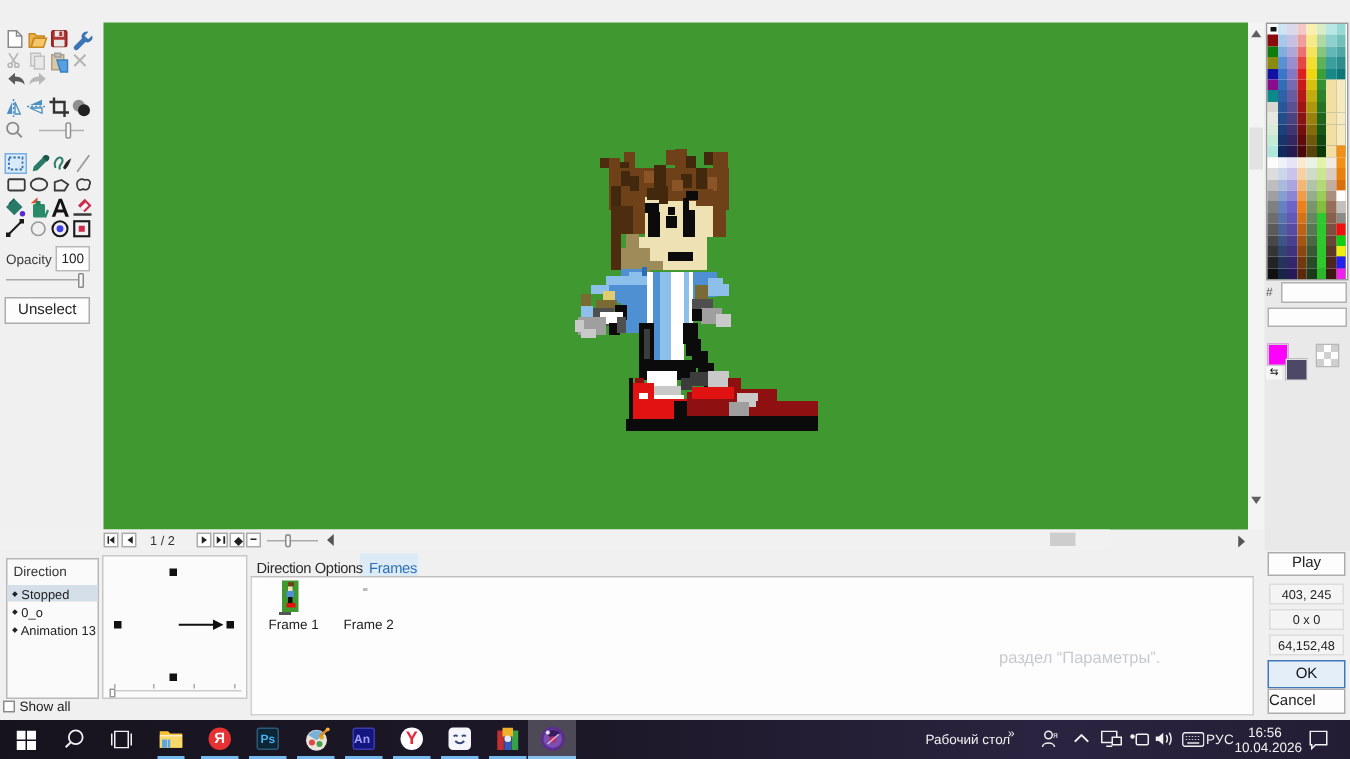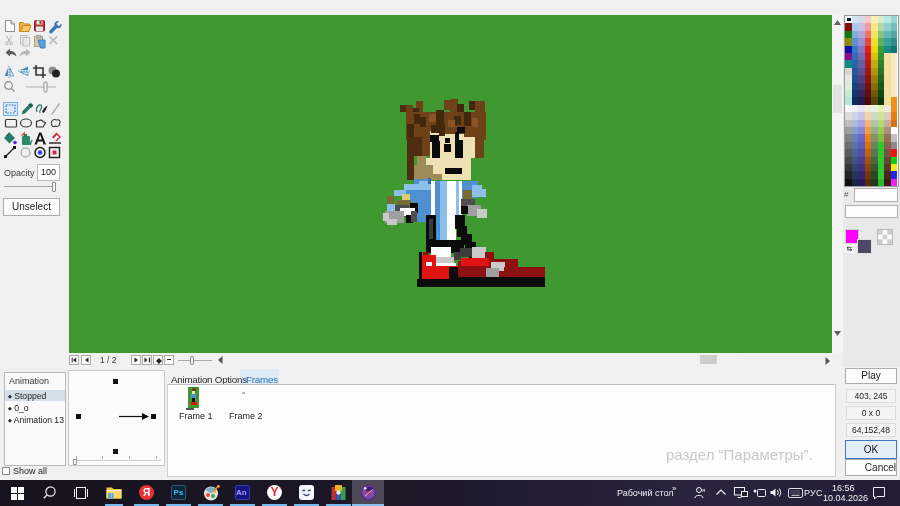--- a/index.html
+++ b/index.html
@@ -530,21 +530,21 @@
       </svg>
   <div class="abs" style="left:700px;top:2px;width:17px;height:9px;background:#cdcdcd"></div>
   <svg class="abs" style="left:825px;top:4px" width="5" height="8" viewBox="0 0 5 8">
         <path d="M0.5 0 V8 L5 4 Z" fill="#555"></path>
       </svg>
 </div>
 
 <div class="abs" style="left:0;top:367px;width:900px;height:113px;background:#f0f0f0">
 
   <div class="abs" style="left:4px;top:5px;width:62px;height:94px;background:#fafafa;border:1px solid #b8b8b8">
-    <div class="abs" style="left:4px;top:3px;font-size:9px;color:#333">Animation</div>
+    <div class="abs" style="left:4px;top:3px;font-size:9px;color:#333">Direction</div>
     <div class="abs" style="left:0;top:17px;width:60px;height:11px;background:#d5dfea"></div>
     <div class="abs" style="left:3px;top:18px;font-size:8.6px;color:#222;white-space:nowrap"><span style="font-size:5px;vertical-align:1.5px">◆</span> Stopped</div>
     <div class="abs" style="left:3px;top:30px;font-size:8.6px;color:#222;white-space:nowrap"><span style="font-size:5px;vertical-align:1.5px">◆</span> 0_o</div>
     <div class="abs" style="left:3px;top:42px;font-size:8.6px;color:#222;white-space:nowrap"><span style="font-size:5px;vertical-align:1.5px">◆</span> Animation 13</div>
   </div>
   <div class="abs" style="left:2px;top:100px;width:8px;height:8px;background:#fff;border:1px solid #8a8a8a"></div>
   <div class="abs" style="left:13px;top:99px;font-size:9px;color:#222">Show all</div>
 
   <div class="abs" style="left:68px;top:3px;width:97px;height:96px;background:#fbfbfb;border:1px solid #c8c8c8">
     <div class="abs" style="left:44px;top:8px;width:5px;height:5px;background:#111"></div>
@@ -558,44 +558,44 @@
     <div class="abs" style="left:7px;top:85px;width:1px;height:3px;background:#aaa"></div>
         <div class="abs" style="left:33px;top:85px;width:1px;height:3px;background:#aaa"></div>
         <div class="abs" style="left:60px;top:85px;width:1px;height:3px;background:#aaa"></div>
         <div class="abs" style="left:87px;top:85px;width:1px;height:3px;background:#aaa"></div>
         <div class="abs" style="left:4px;top:89px;width:88px;height:1px;background:#ccc"></div>
 
     <div class="abs" style="left:4px;top:88px;width:4px;height:6px;background:#fff;border:1px solid #999"></div>
   </div>
 
   <div class="abs" style="left:240px;top:2px;width:39px;height:15px;background:#ddebf7"></div>
-  <div class="abs" style="left:171px;top:7px;font-size:9.8px;color:#2b2b2b;letter-spacing:-0.25px;white-space:nowrap">Animation Options</div>
+  <div class="abs" style="left:171px;top:7px;font-size:9.8px;color:#2b2b2b;letter-spacing:-0.25px;white-space:nowrap">Direction Options</div>
   <div class="abs" style="left:246px;top:7px;font-size:9.8px;color:#2e6fb7;letter-spacing:-0.2px">Frames</div>
 
   <div class="abs" style="left:167px;top:17px;width:669px;height:93px;background:#fdfdfd;border:1px solid #d0d0d0;border-top:1px solid #c0c0c0"></div>
   <div class="abs" style="left:188px;top:20px;width:11px;height:21px;background:#409830">
     <div class="abs" style="left:4px;top:1px;width:4px;height:3px;background:#6f4119"></div>
     <div class="abs" style="left:4px;top:4px;width:3px;height:3px;background:#eee1b3"></div>
     <div class="abs" style="left:3px;top:7px;width:5px;height:4px;background:#4e90d2"></div>
     <div class="abs" style="left:4px;top:11px;width:3px;height:4px;background:#111"></div>
     <div class="abs" style="left:3px;top:15px;width:6px;height:3px;background:#e01212"></div>
   </div>
   <div class="abs" style="left:186px;top:41px;width:8px;height:2px;background:#555"></div>
   <div class="abs" style="left:179px;top:44px;font-size:9px;color:#222">Frame 1</div>
   <div class="abs" style="left:229px;top:44px;font-size:9px;color:#222">Frame 2</div>
   <div class="abs" style="left:242px;top:25px;width:3px;height:2px;background:#bbb"></div>
 
-  <div class="abs" style="left:666px;top:79px;font-size:15px;color:#c7cacd">раздел “Параметры”.</div>
+  <div class="abs" style="left:666px;top:66px;font-size:11px;color:#c7cacd">раздел “Параметры”.</div>
 
   <div class="abs" style="left:845px;top:1px;width:52px;height:16px;background:#fdfdfd;border:1px solid #acacac;font-size:10px;color:#222;text-align:center;line-height:14px">Play</div>
   <div class="abs" style="left:846px;top:22px;width:50px;height:14px;background:#f4f4f4;border:1px solid #dcdcdc;font-size:8.5px;color:#222;text-align:center;line-height:13px">403, 245</div>
   <div class="abs" style="left:846px;top:39px;width:50px;height:14px;background:#f4f4f4;border:1px solid #dcdcdc;font-size:8.5px;color:#222;text-align:center;line-height:13px">0 x 0</div>
   <div class="abs" style="left:846px;top:56px;width:50px;height:14px;background:#f4f4f4;border:1px solid #dcdcdc;font-size:8.5px;color:#222;text-align:center;line-height:13px">64,152,48</div>
   <div class="abs" style="left:845px;top:73px;width:52px;height:19px;background:#e4eef8;border:1px solid #3c78bc;font-size:10px;color:#111;text-align:center;line-height:17px">OK</div>
-  <div class="abs" style="left:845px;top:92px;width:52px;height:17px;background:#fdfdfd;border:1px solid #acacac;font-size:10px;color:#222;text-align:right;line-height:15px">Cancel</div>
+  <div class="abs" style="left:845px;top:92px;width:52px;height:17px;background:#fdfdfd;border:1px solid #acacac;font-size:10px;color:#222;text-align:left;line-height:15px">Cancel</div>
 </div>
 
 <div class="abs" style="left:0;top:480px;width:900px;height:26px;background:linear-gradient(90deg,#17131e 0%,#1c1828 45%,#2a2440 78%,#221d33 100%)">
 
   <svg class="abs" style="left:11px;top:7px" width="13" height="13" viewBox="0 0 13 13" fill="#fff">
     <rect x="0" y="0" width="6" height="6"></rect>
         <rect x="7" y="0" width="6" height="6"></rect>
     <rect x="0" y="7" width="6" height="6"></rect>
         <rect x="7" y="7" width="6" height="6"></rect>
   </svg>

